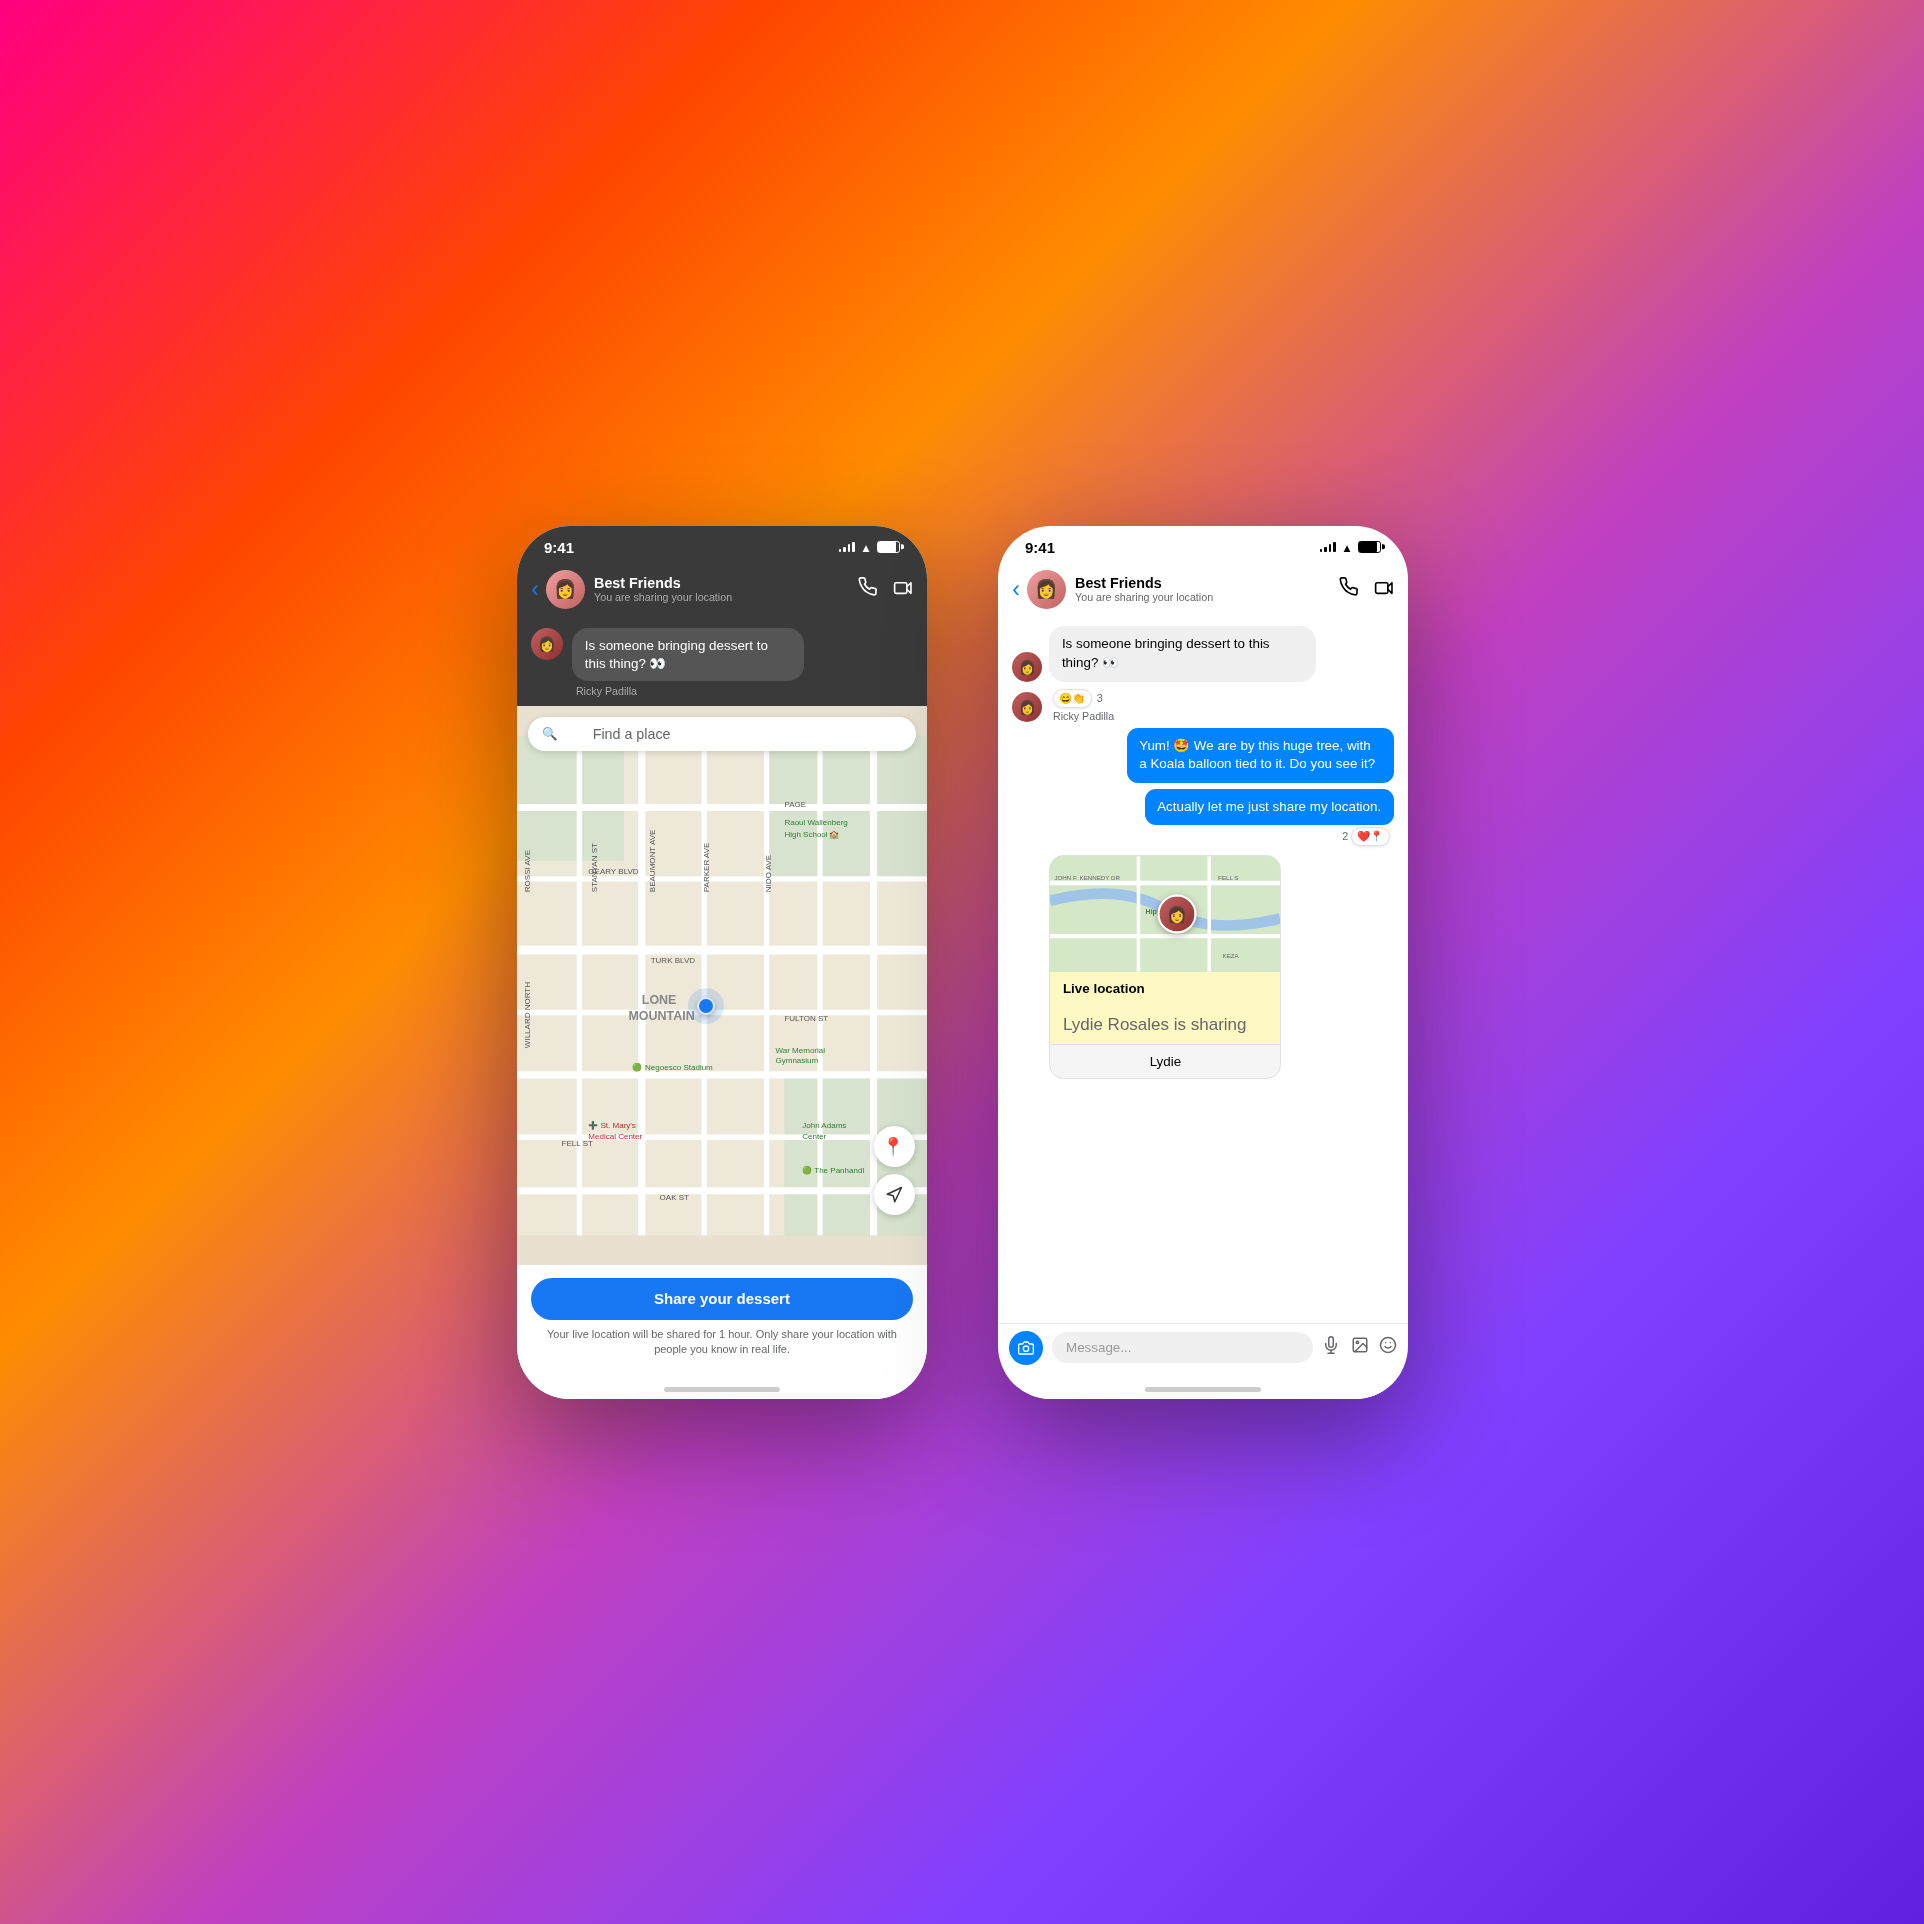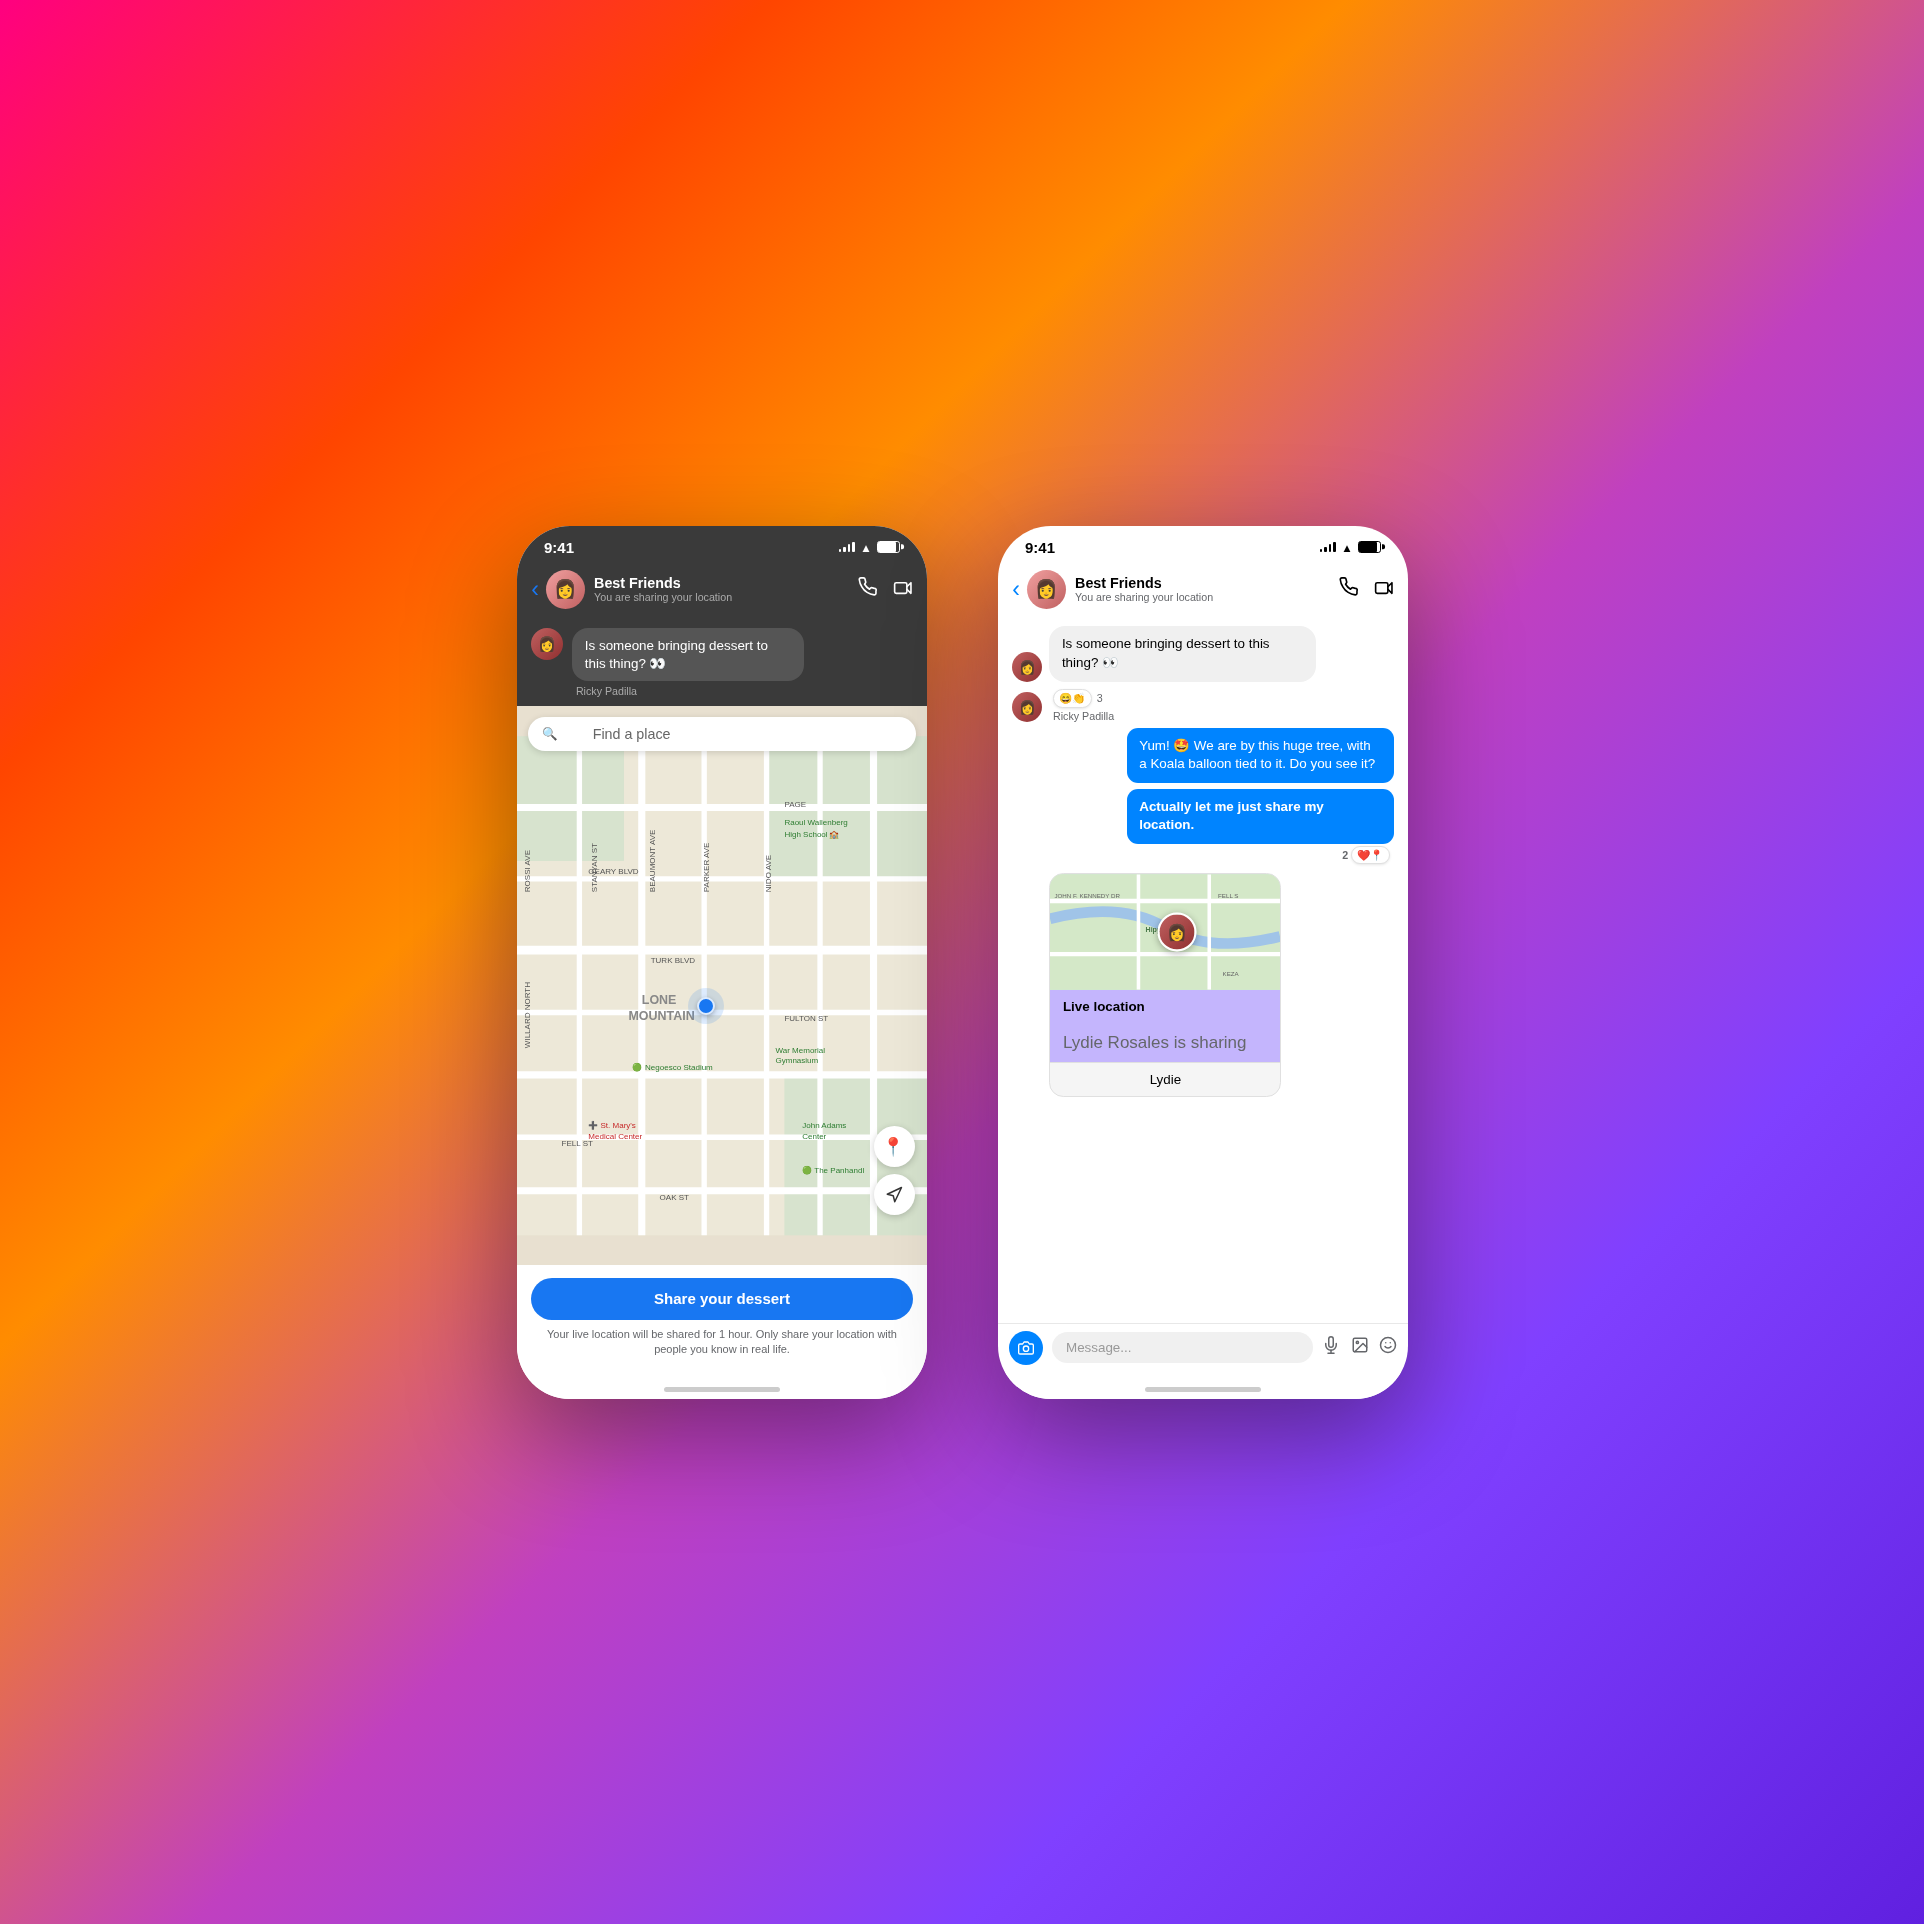--- a/index.html
+++ b/index.html
@@ -422,21 +422,21 @@
       background: linear-gradient(135deg, #c06060, #903030);
       border: 2.7px solid #fff;
       box-shadow: 0 1.8px 7.1px rgba(0,0,0,0.3);
       display: flex;
       align-items: center;
       justify-content: center;
       font-size: 16px;
     }
     .live-location-info {
       padding: 9px 12.5px;
-      background: #c4b5fd;
+      background: #fef9c3;
     }
     .live-location-title {
       font-size: 13.4px;
       font-weight: 600;
       color: #000;
     }
     .live-location-subtitle {
       font-size: 17px;
       color: #65676b;
       margin-top: 19px;
@@ -714,21 +714,21 @@
       </div>
     </div>
 
     <div class="msg-row outgoing">
       <div class="msg-content" style="align-items:flex-end;">
         <div class="bubble outgoing">Yum! 🤩 We are by this huge tree, with a Koala balloon tied to it. Do you see it?</div>
       </div>
     </div>
 
     <div class="msg-row outgoing">
-      <div class="msg-content" style="font-weight:bold;">
+      <div class="msg-content" style="">
         <div class="bubble outgoing">Actually let me just share my location.</div>
         <div class="reactions outgoing">
           <span class="reaction-emojis">❤️📍</span>
           <span class="reaction-count">2</span>
         </div>
       </div>
     </div>
 
     <div class="msg-row" style="margin-top:3.6px;">
       <div style="width:30px; flex-shrink:0;"></div>

